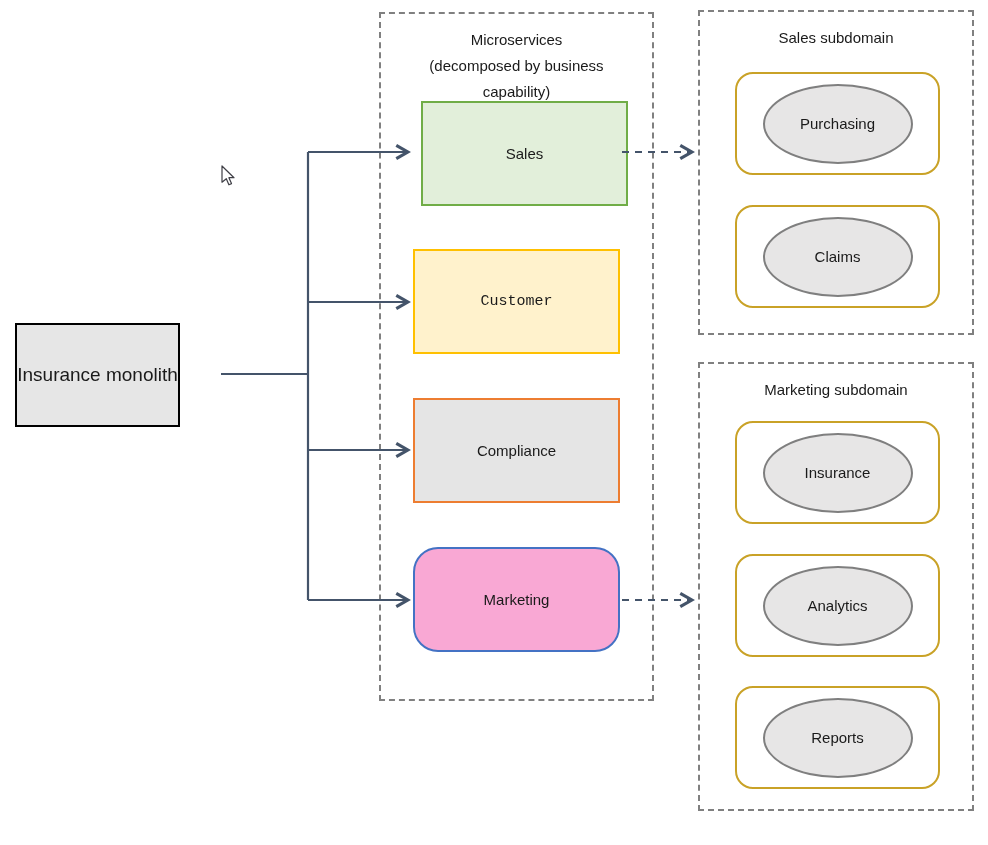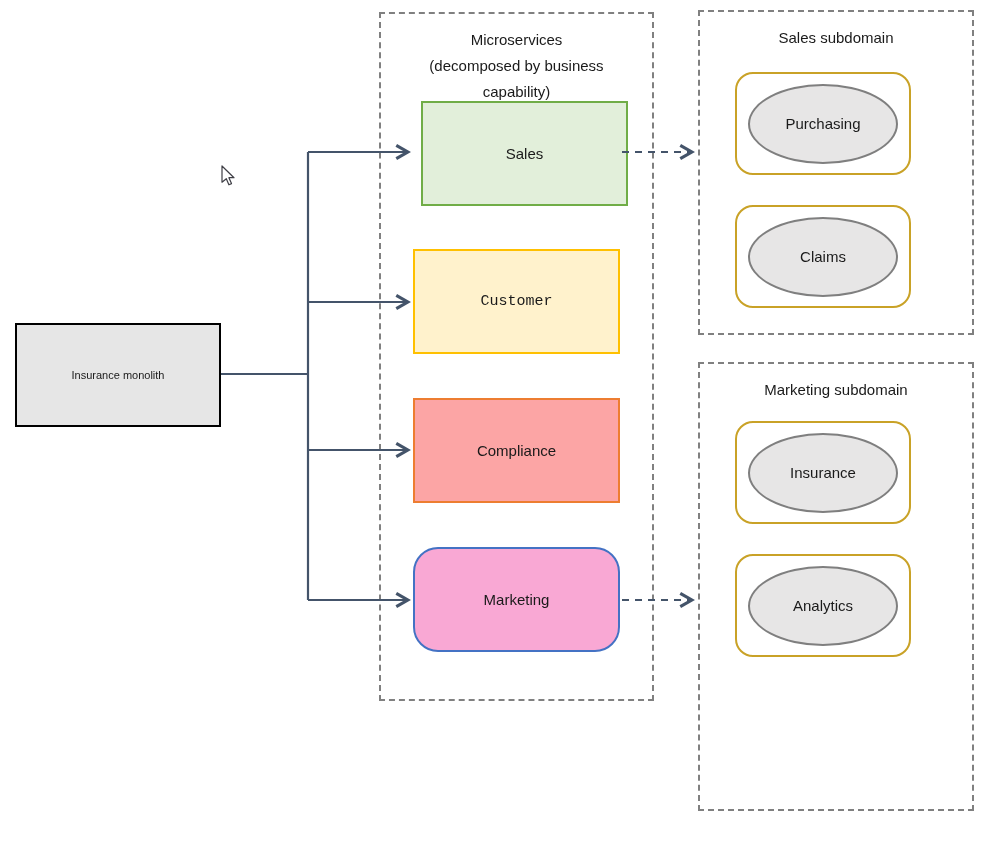--- a/index.html
+++ b/index.html
@@ -6,25 +6,25 @@
   .canvas{
     position:relative;
     width:988px;height:845px;
     background:#ffffff;
     font-family:"Liberation Sans","DejaVu Sans",sans-serif;
     color:#1a1a1a;
     overflow:hidden;
   }
   
   .monolith{
-    position:absolute;left:15px;top:323px;width:206px;height:104px;
+    position:absolute;left:15px;top:323px;width:165px;height:104px;
     background:#E6E6E6;border:2.5px solid #000000;
     box-sizing:border-box;
     display:flex;align-items:center;justify-content:center;
-    font-size:11px;
+    font-size:19px;
   }
   
   .container{
     position:absolute;border:2px dashed #808080;box-sizing:border-box;
     background:transparent;
   }
   .micro{left:379px;top:12px;width:275px;height:689px;}
   .sales-sub{left:698px;top:10px;width:276px;height:325px;}
   .mkt-sub{left:698px;top:362px;width:276px;height:449px;}
   .container-title{
@@ -33,25 +33,25 @@
   .micro-title{max-width:185px;}
   
   .svc{
     position:absolute;left:413px;width:207px;height:105px;
     box-sizing:border-box;border:2px solid;
     display:flex;align-items:center;justify-content:center;
     font-size:15px;
   }
   .svc-sales     {top:101px;background:#E2EFDA;border-color:#70AD47;margin-left:8px;}
   .svc-customer  {top:249px;background:#FFF2CC;border-color:#FFC000;font-family:Liberation Mono, monospace;}
-  .svc-compliance{top:398px;background:#fca5a5;border-color:#ED7D31;}
+  .svc-compliance{top:398px;background:#e5e5e5;border-color:#ED7D31;}
   .svc-marketing {top:547px;background:#f9a8d4;border-color:#4472C4;border-radius:25px;}
   
   .card{
-    position:absolute;left:35px;width:176px;height:103px;
+    position:absolute;left:35px;width:205px;height:103px;
     box-sizing:border-box;border:2px solid #C9A227;border-radius:18px;
     display:flex;align-items:center;justify-content:center;
     background:#ffffff;
   }
   .card-s0{top:60px;} .card-s1{top:193px;}
   .card-m0{top:57px;} .card-m1{top:190px;} .card-m2{top:322px;}
   .ellipse{
     width:150px;height:80px;border-radius:50%;
     background:#E7E6E6;border:2.5px solid #7F7F7F;
     box-sizing:border-box;
@@ -109,20 +109,25 @@
     <div class="card card-m0">
       <div class="ellipse">
         <span>Insurance</span>
       </div>
     </div>
     <div class="card card-m1">
       <div class="ellipse">
         <span>Analytics</span>
       </div>
     </div>
+    <div class="card card-m2">
+      <div class="ellipse">
+        <span>Reports</span>
+      </div>
+    </div>
   </div>
 
   <svg class="overlay" width="988" height="845" viewBox="0 0 988 845" xmlns="http://www.w3.org/2000/svg">
     <defs>
       <marker id="chev" viewBox="0 0 10 10" refX="7.5" refY="5" markerWidth="7.5" markerHeight="7.5" orient="auto-start-reverse">
         <path d="M1,1 L8,5 L1,9" fill="none" stroke="#44546A" stroke-width="1.9"></path>
       </marker>
     </defs>
     <g stroke="#44546A" stroke-width="2.2" fill="none">
       <path d="M221,374 H308"></path>

